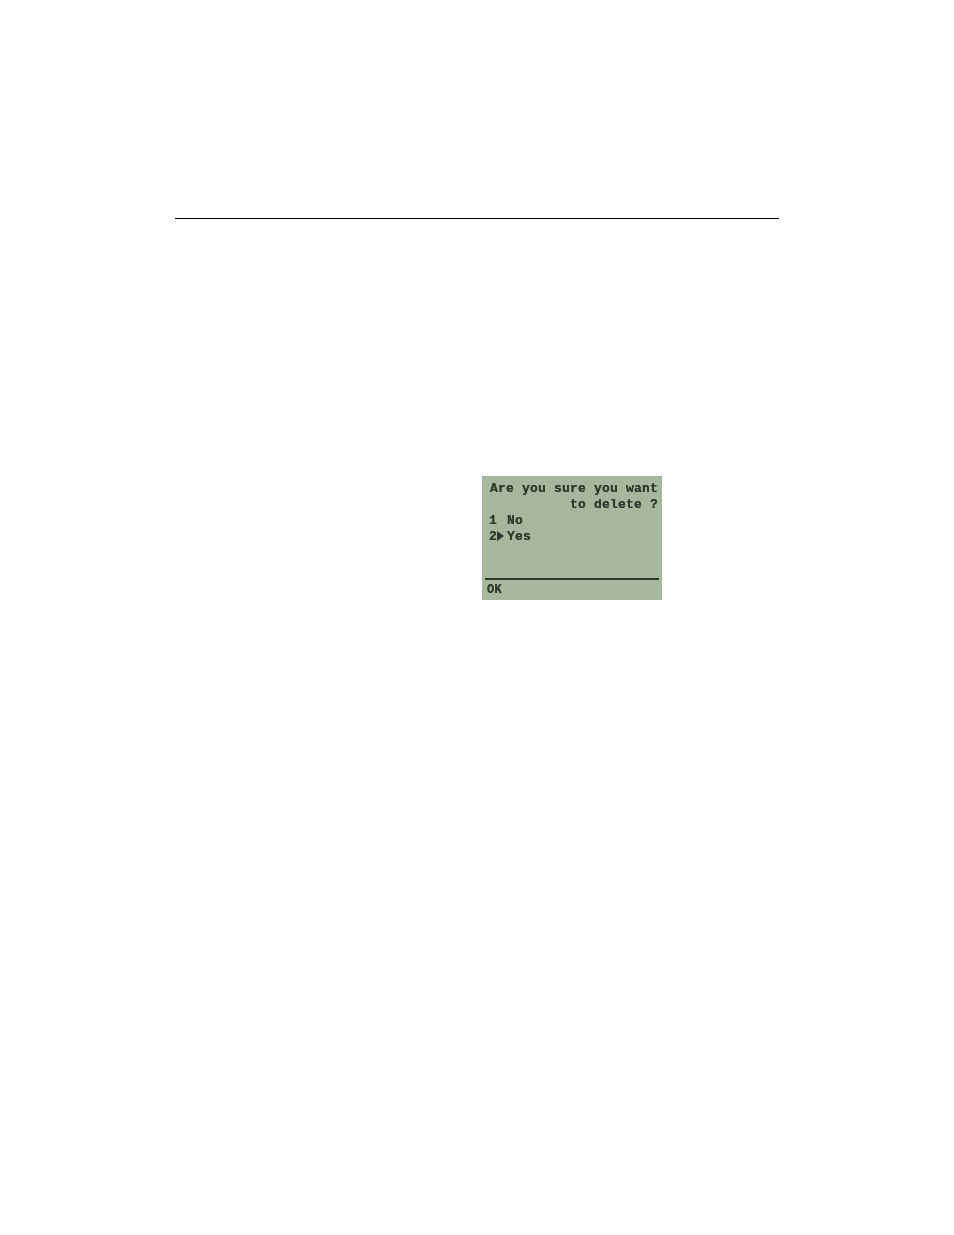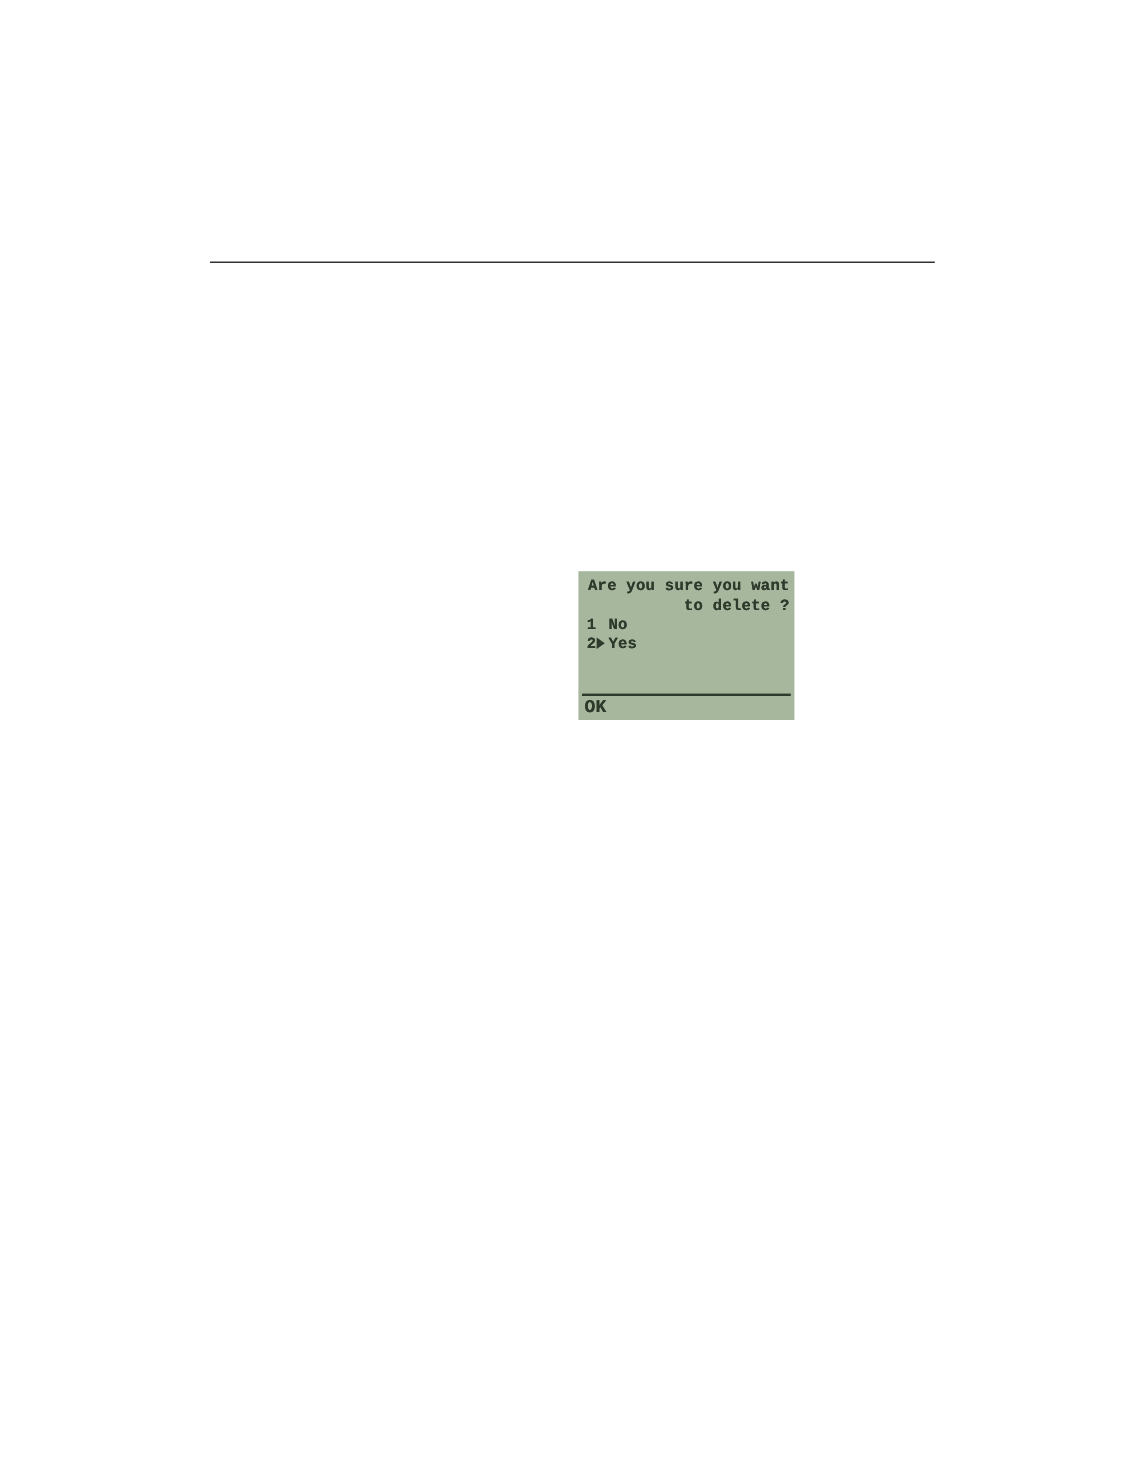--- a/index.html
+++ b/index.html
@@ -69,21 +69,21 @@
     left: 3px;
     right: 3px;
     bottom: 20px;
     height: 0;
     border-top: 2px solid #2e3a2b;
   }
   .lcd .footer {
     position: absolute;
     left: 5px;
     bottom: 2px;
-    font-size: 15px;
+    font-size: 12px;
   }
 </style>
 </head>
 <body>
 
 <div class="page">
 
   <div class="hr"></div>
 
   <div class="lcd">

